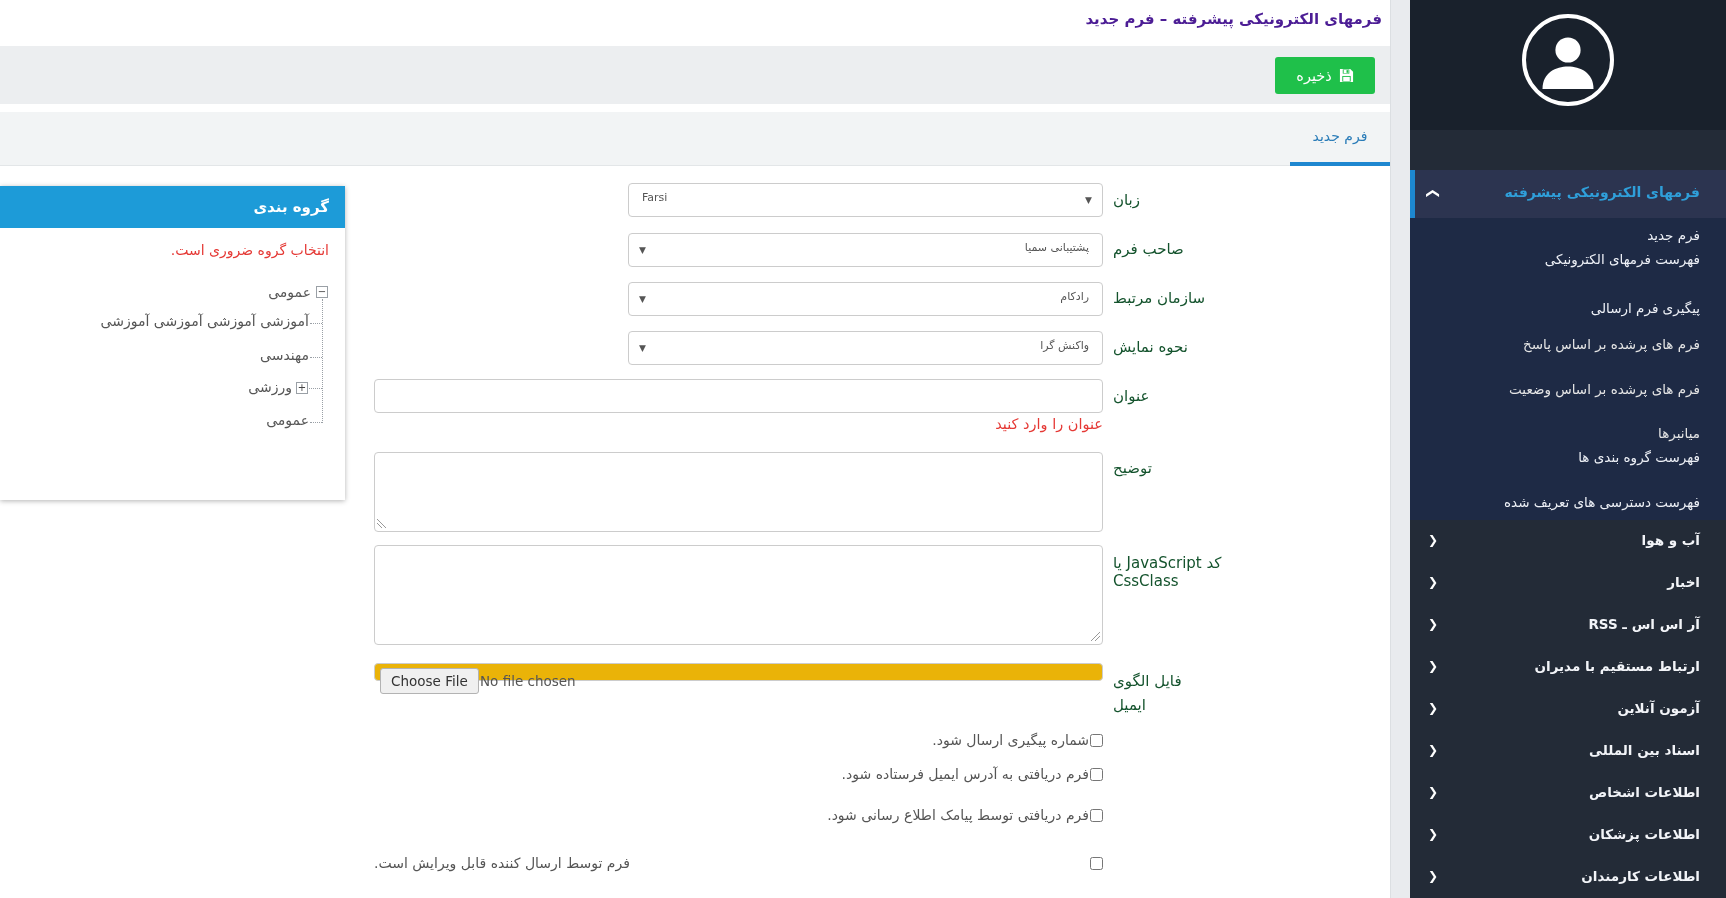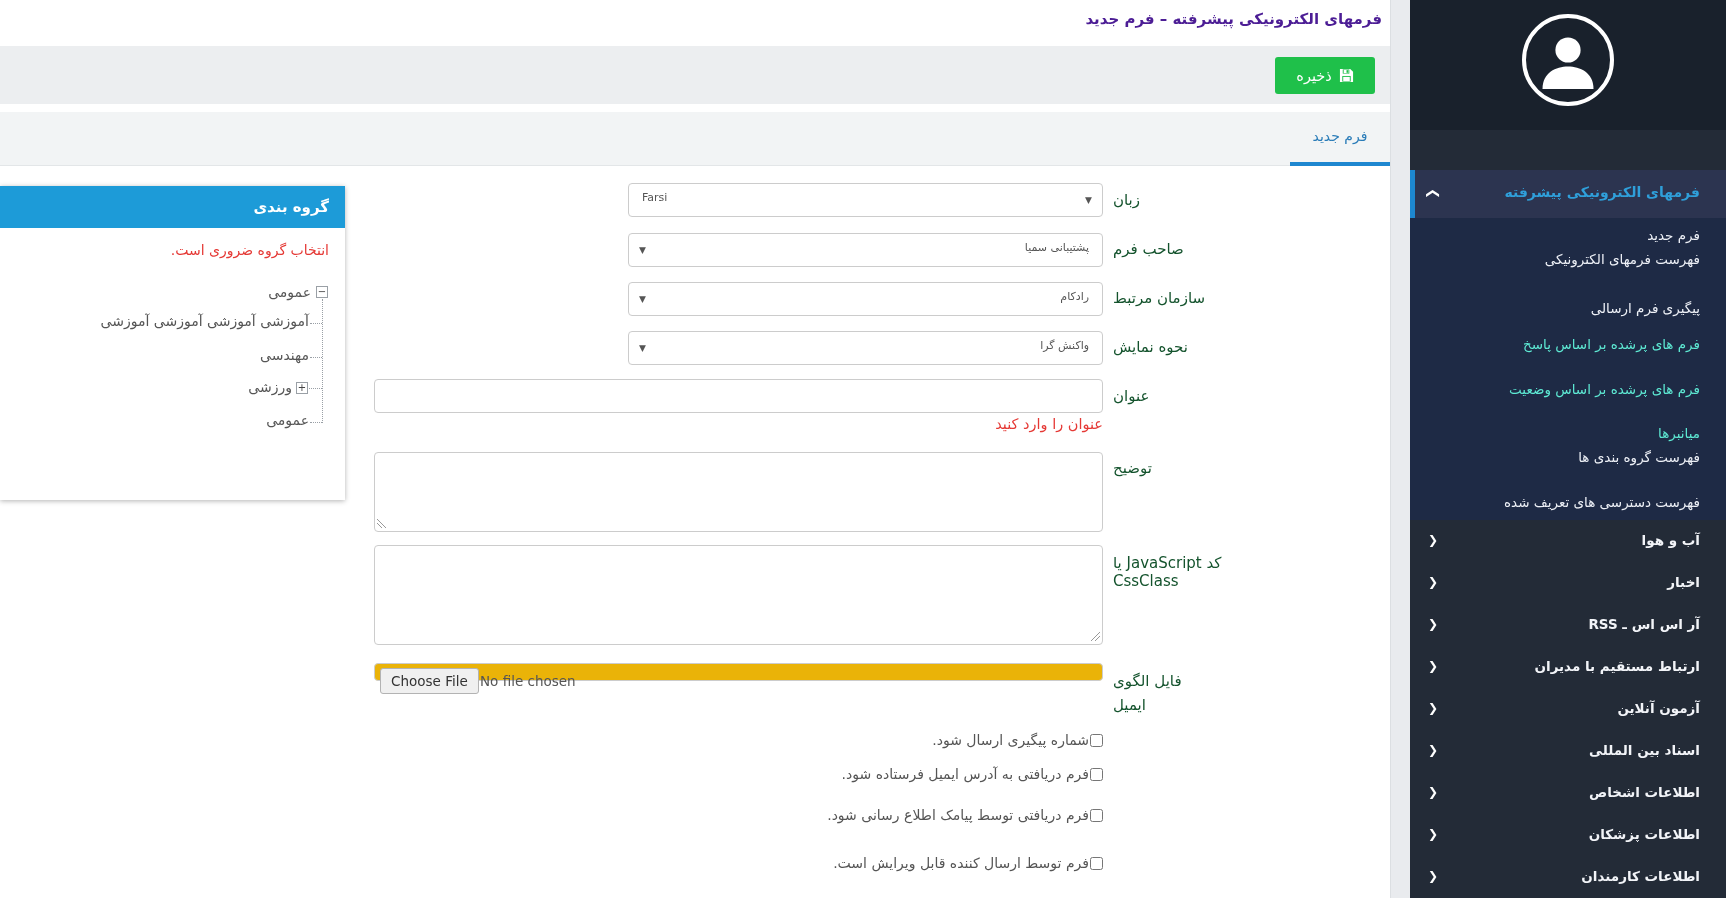--- a/index.html
+++ b/index.html
@@ -39,21 +39,21 @@
   .home-row .lbl { position:absolute; right:26px; top:10px; color:#fff; font-size:13.5px; font-weight:bold; }
   .home-row .home-ic { position:absolute; left:16px; top:9px; }
   .active-row { position:absolute; top:170px; left:0; width:316px; height:48px;
                 background:#2c3450; cursor:pointer; }
   .active-row .lbl { position:absolute; right:26px; top:14px; color:#2f9fda; font-size:14px; font-weight:bold; }
   .active-row .chev-down { position:absolute; left:16px; top:16px; color:#fff; font-size:13px; font-weight:bold;
                            transform:rotate(-90deg); }
   .active-row .edge { position:absolute; left:0; top:0; width:5px; height:48px; background:#1d87cf; }
   .submenu { position:absolute; top:218px; left:0; width:316px; height:302px; background:#1e2a45; }
   .submenu .sm-item { position:absolute; right:26px; color:#eef1f7; font-size:13.5px; cursor:pointer; white-space:nowrap; }
-  .submenu .sm-item.muted { color:#5eead4; }
+  .submenu .sm-item.muted { color:#e5e5e5; }
   .sections { position:absolute; top:520px; left:0; width:316px; }
   .section-row { position:relative; width:316px; height:42px; cursor:pointer; }
   .section-row .lbl { position:absolute; right:26px; top:12px; color:#f2f4f8; font-size:13.5px; font-weight:bold; }
   .section-row .chev { position:absolute; left:18px; top:13px; color:#fff; font-size:12px; font-weight:bold; }
 
   
   .group-panel { position:absolute; left:0; top:186px; width:345px; height:314px; background:#fff;
                  box-shadow:0 1px 5px rgba(0,0,0,.3); direction:rtl; }
   .group-header { position:absolute; top:0; left:0; width:100%; height:42px; background:#1d9bd8;
                   color:#fff; font-size:15px; font-weight:bold; line-height:42px; padding-right:16px; }
@@ -181,21 +181,21 @@
       <span class="chk-lbl">شماره پیگیری ارسال شود.</span>
     </div>
     <div class="chk-row" style="top:640px;">
       <input type="checkbox" style="">
       <span class="chk-lbl">فرم دریافتی توسط پیامک اطلاع رسانی شود.</span>
     </div>
     <div class="chk-row" style="top:599px;">
       <input type="checkbox" style="">
       <span class="chk-lbl">فرم دریافتی به آدرس ایمیل فرستاده شود.</span>
     </div>
-    <div class="chk-row" style="top:688px;">
+    <div class="chk-row" style="top:688px;justify-content:space-between;">
       <input type="checkbox" style="">
       <span class="chk-lbl">فرم توسط ارسال کننده قابل ویرایش است.</span>
     </div>
   </div>
 
   <div class="group-panel">
     <div class="group-header">گروه بندی</div>
     <div class="group-error">انتخاب گروه ضروری است.</div>
 
     <div style="position:absolute; left:0; top:0; width:345px; height:314px; direction:ltr;">

